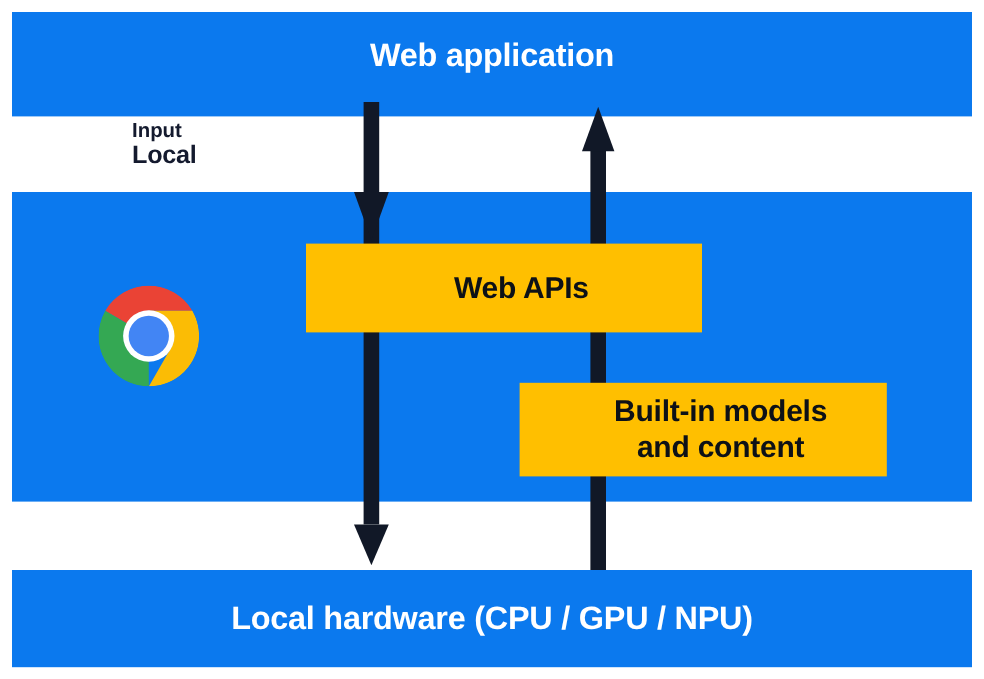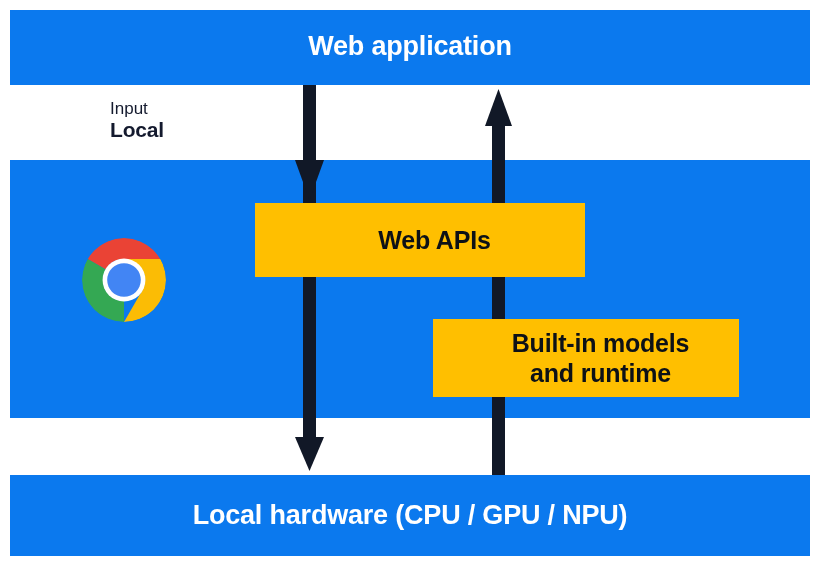--- a/index.html
+++ b/index.html
@@ -18,21 +18,21 @@
 
   
   .panel {
     position: absolute;
     left: 10px;
     width: 800px;
     background: #0b79ee;
   }
   #panel-web-application {
     top: 10px;
-    height: 75px;
+    height: 87px;
   }
   #panel-browser {
     top: 160px;
     height: 258px;
   }
   #panel-local-hardware {
     top: 475px;
     height: 81px;
   }
 
@@ -51,21 +51,21 @@
 
   
   .io-label {
     position: absolute;
     color: #141a2e;
     line-height: 1.12;
   }
   .io-label .io-kind {
     display: block;
     font-size: 17px;
-    font-weight: normal;
+    font-weight: bold;
   }
   .io-label .io-value {
     display: block;
     font-size: 21px;
     font-weight: bold;
     letter-spacing: -0.2px;
   }
   #io-input {
     left: 110px;
     top: 99px;
@@ -188,20 +188,20 @@
     </g>
   </svg>
 
 
   <div class="yellow-box" id="box-web-apis">
     <span class="box-label">Web APIs</span>
   </div>
 
   <div class="yellow-box" id="box-built-in-models">
     <span class="box-label">Built-in models
-and runtime</span>
+and content</span>
   </div>
 
   <div class="panel" id="panel-local-hardware">
     <div class="panel-title">Local hardware (CPU / GPU / NPU)</div>
   </div>
 
 </div>
 
 </body></html>

